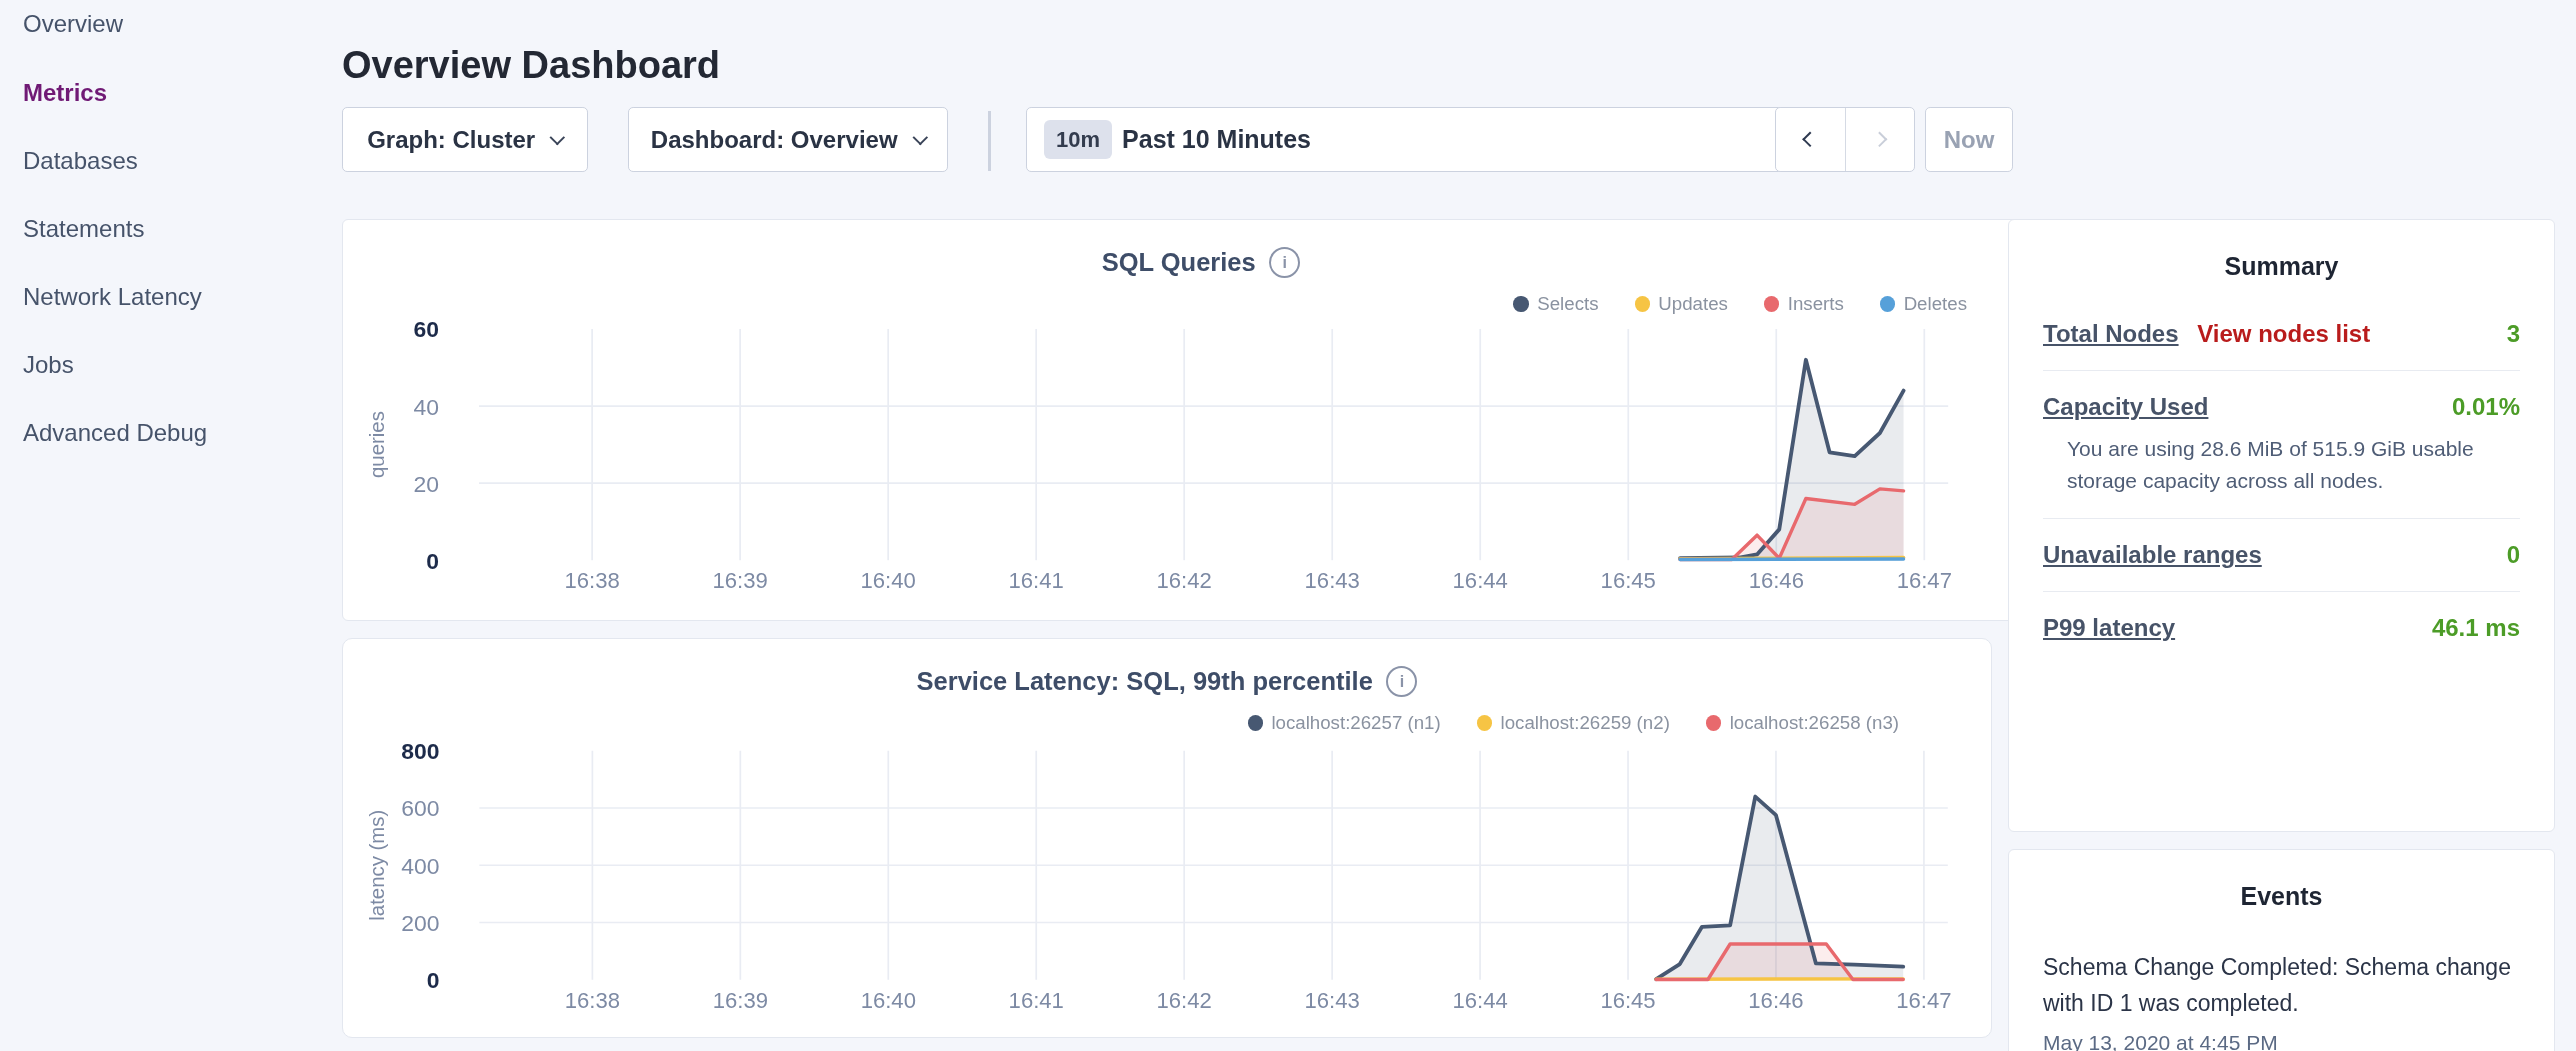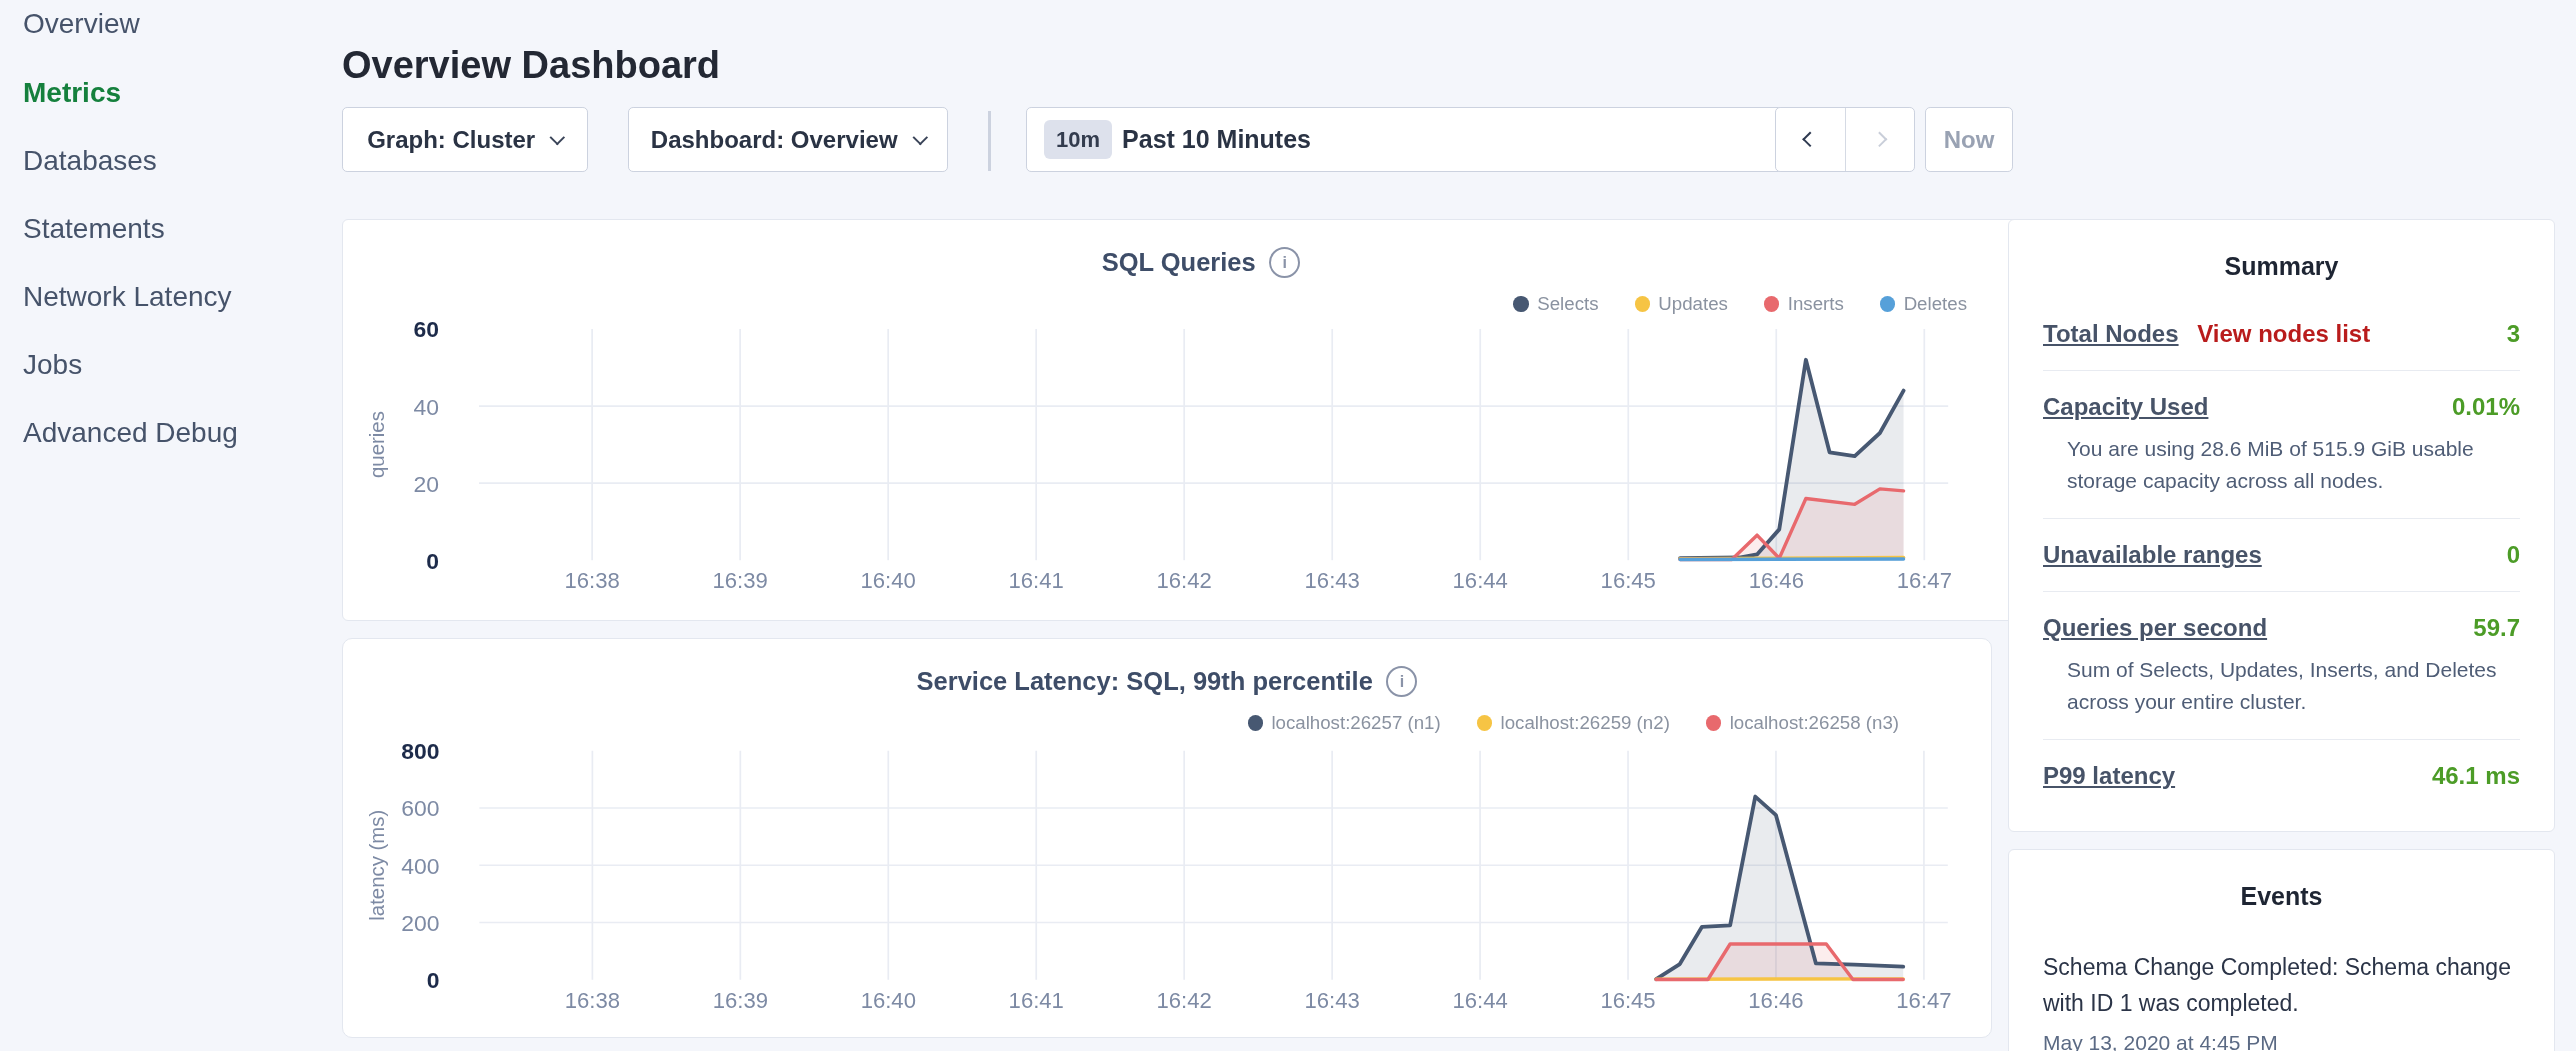--- a/index.html
+++ b/index.html
@@ -4,22 +4,22 @@
 <style>
   html,body{margin:0;padding:0;}
   body{
     width:2576px;height:1051px;position:relative;overflow:hidden;
     background:#f4f6fb;
     font-family:"Liberation Sans",sans-serif;
     color:#2a3344;
   }
   
   .sidebar{position:absolute;left:0;top:0;width:323px;height:100%;}
-  .nav-item{position:absolute;left:23px;font-size:28px;color:#46536a;cursor:pointer;line-height:34px;}
-  .nav-item.active{color:#15803d;font-weight:700;}
+  .nav-item{position:absolute;left:23px;font-size:24px;color:#46536a;cursor:pointer;line-height:34px;}
+  .nav-item.active{color:#701a75;font-weight:700;}
   
   .page-title{position:absolute;left:342px;top:18.7px;font-size:38px;font-weight:600;color:#232834;}
   
   .btn{
     position:absolute;top:107px;height:65px;box-sizing:border-box;
     background:#fff;border:1.7px solid #ccd2df;border-radius:5.1px;
     display:flex;align-items:center;justify-content:center;
     font-size:24px;font-weight:700;color:#2a3344;cursor:pointer;
   }
   .chev{display:inline-block;border-style:solid;border-color:currentColor;border-width:0 2.6px 2.6px 0;padding:4.3px;}
@@ -242,27 +242,20 @@
       <div class="summary-desc">You are using 28.6 MiB of 515.9 GiB usable storage capacity across all nodes.</div>
     </div>
     <div class="summary-row">
       <div class="head">
         <span class="summary-label">Unavailable ranges</span>
         <span class="summary-value">0</span>
       </div>
     </div>
     <div class="summary-row">
       <div class="head">
-        <span class="summary-label">Queries per second</span>
-        <span class="summary-value">59.7</span>
-      </div>
-      <div class="summary-desc">Sum of Selects, Updates, Inserts, and Deletes across your entire cluster.</div>
-    </div>
-    <div class="summary-row">
-      <div class="head">
         <span class="summary-label">P99 latency</span>
         <span class="summary-value">46.1 ms</span>
       </div>
     </div>
   </div>
 </aside>
 
 <aside class="card" id="events-card">
   <div class="panel-title">Events</div>
   <div class="events-body">

